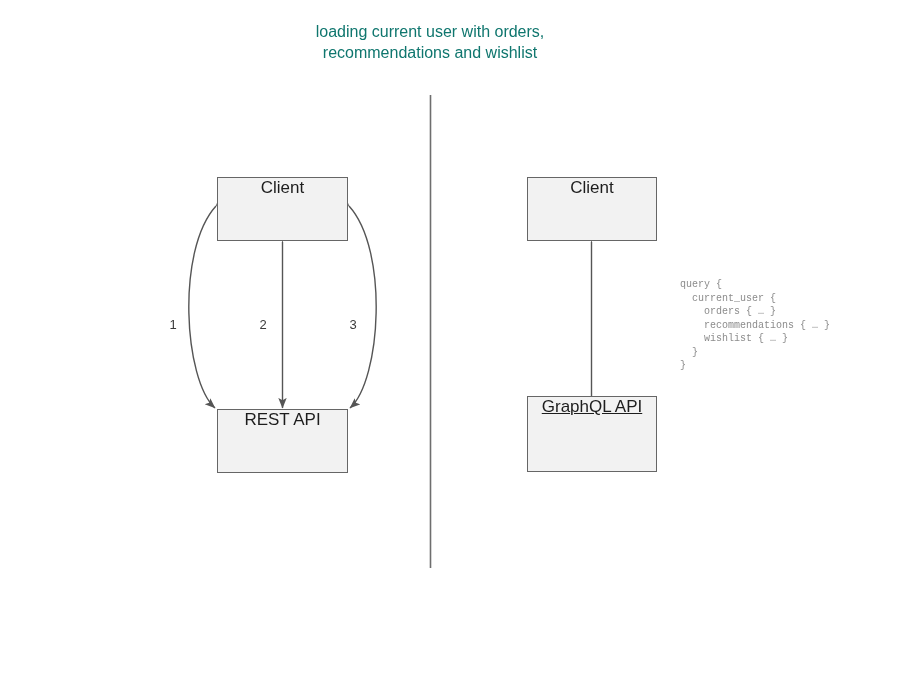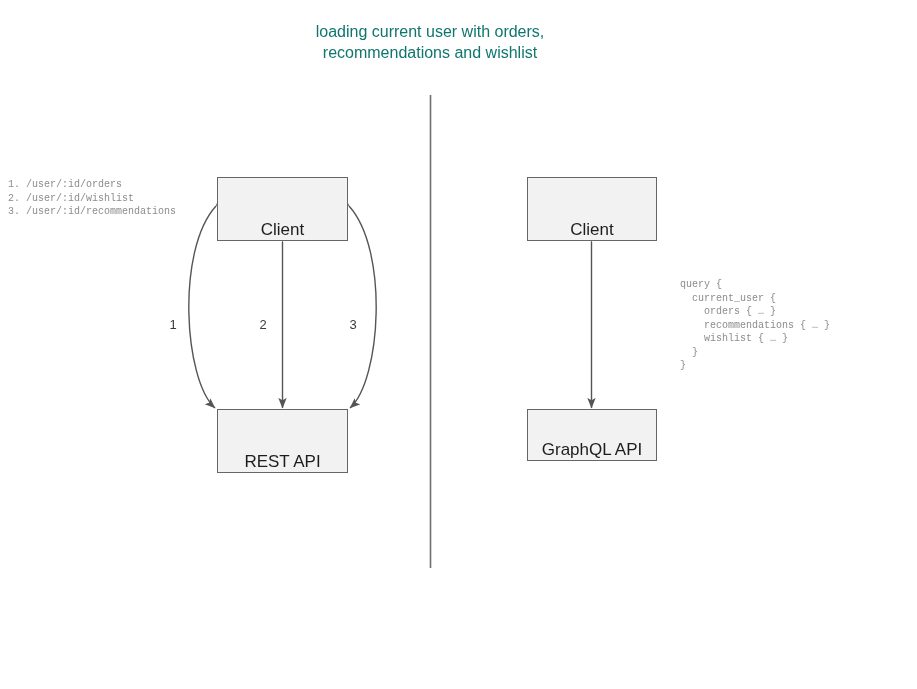--- a/index.html
+++ b/index.html
@@ -29,29 +29,29 @@
     line-height: 21px;
     color: #0f766e;
     white-space: pre-line;
   }
   .node-box {
     position: absolute;
     background: #f2f2f2;
     border: 1px solid #666666;
     box-sizing: border-box;
     display: flex;
-    align-items: flex-end;
+    align-items: flex-start;
     justify-content: center;
     font-size: 17px;
     color: #1d1d1d;
   }
   #box-client-rest   { left: 217px; top: 177px; width: 131px; height: 64px; }
   #box-rest-api      { left: 217px; top: 409px; width: 131px; height: 64px; }
   #box-client-gql    { left: 527px; top: 177px; width: 130px; height: 64px; }
-  #box-graphql-api   { left: 527px; top: 409px; width: 130px; height: 52px; }
+  #box-graphql-api   { left: 527px; top: 396px; width: 130px; height: 76px; text-decoration: underline; }
 
   .mono-block {
     position: absolute;
     font-family: "Liberation Mono", monospace;
     font-size: 10px;
     line-height: 13.5px;
     color: #8c8c8c;
     white-space: pre;
   }
   #rest-endpoints { left: 8px; top: 178px; }
@@ -112,23 +112,20 @@
   </div>
 
   <div class="node-box" id="box-client-gql">
     <span>Client</span>
   </div>
 
   <div class="node-box" id="box-graphql-api">
     <span>GraphQL API</span>
   </div>
 
-  <div class="mono-block" id="rest-endpoints">1. /user/:id/orders
-2. /user/:id/wishlist
-3. /user/:id/recommendations</div>
 
   <div class="mono-block" id="graphql-query">query {
   current_user {
     orders { … }
     recommendations { … }
     wishlist { … }
   }
 }</div>
 
   <div class="edge-label" id="label-1">1</div>

